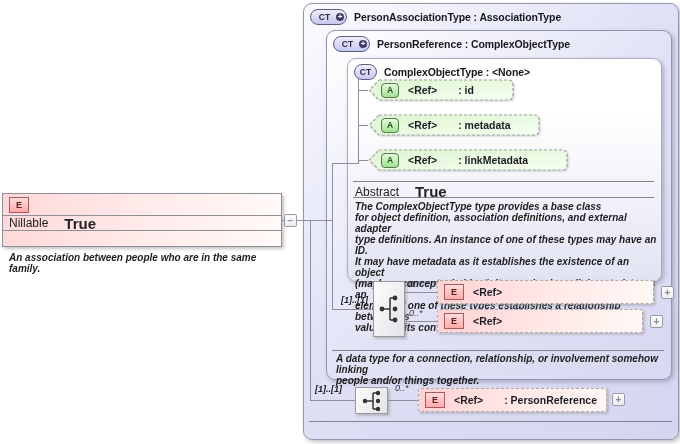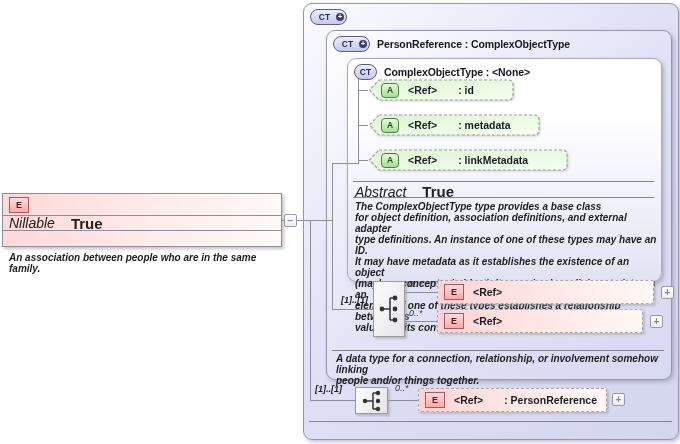--- a/index.html
+++ b/index.html
@@ -36,21 +36,21 @@
       font-size:9px;font-weight:bold;color:#5c1a1a;}
   
   .fa-box{position:absolute;border:1px solid #8f8f96;
           background:linear-gradient(100deg,#ffd8d8 0%,#ffecec 55%,#fffaf8 100%);
           box-shadow:2px 2px 3px rgba(140,140,140,.5);}
   .fa-row{display:flex;align-items:center;padding-left:6px;box-sizing:border-box;}
   .fa-head{height:22px;border-bottom:1px solid #8f8f96;gap:7px;}
   .fa-head .title{font-size:10.5px;font-weight:bold;color:#17171f;white-space:nowrap;letter-spacing:-.2px;}
   .fa-prop{height:15px;border-bottom:1px solid #8f8f96;}
   .fa-desc{height:15px;margin-top:24px;}
-  .prop-label{font-size:14px;font-style:italic;color:#222;}
+  .prop-label{font-size:12px;color:#222;}
   .prop-value{font-size:15px;font-weight:bold;color:#222;margin-left:16px;}
   .desc-text{font-size:10px;font-style:italic;color:#1d1d1d;line-height:11px;white-space:pre-line;font-weight:bold;}
   
   .hline{position:absolute;height:1px;background:#8d8d9d;}
   .vline{position:absolute;width:1px;background:#8d8d9d;}
   
   .toggle{position:absolute;width:13px;height:13px;box-sizing:border-box;border:1px solid #9a9aa5;
           background:linear-gradient(#ffffff,#ededf0);border-radius:2px;
           display:flex;align-items:center;justify-content:center;
           font-size:10px;line-height:10px;color:#8a8a95;font-weight:bold;}
@@ -111,20 +111,21 @@
       <span class="desc-text">An association between people who are in the same family.</span>
     </div>
   </div>
   <div class="toggle" style="left:284px;top:214px;">−</div>
 
   <div class="hdr" style="left:310px;top:9px;">
     <span class="ict w-plus">
       <span>CT</span>
       <span class="pluscirc">+</span>
     </span>
+    <span class="title">PersonAssociationType : AssociationType</span>
   </div>
 
   <div class="hdr" style="left:333px;top:36px;">
     <span class="ict w-plus">
       <span>CT</span>
       <span class="pluscirc">+</span>
     </span>
     <span class="title">PersonReference : ComplexObjectType</span>
   </div>
 

